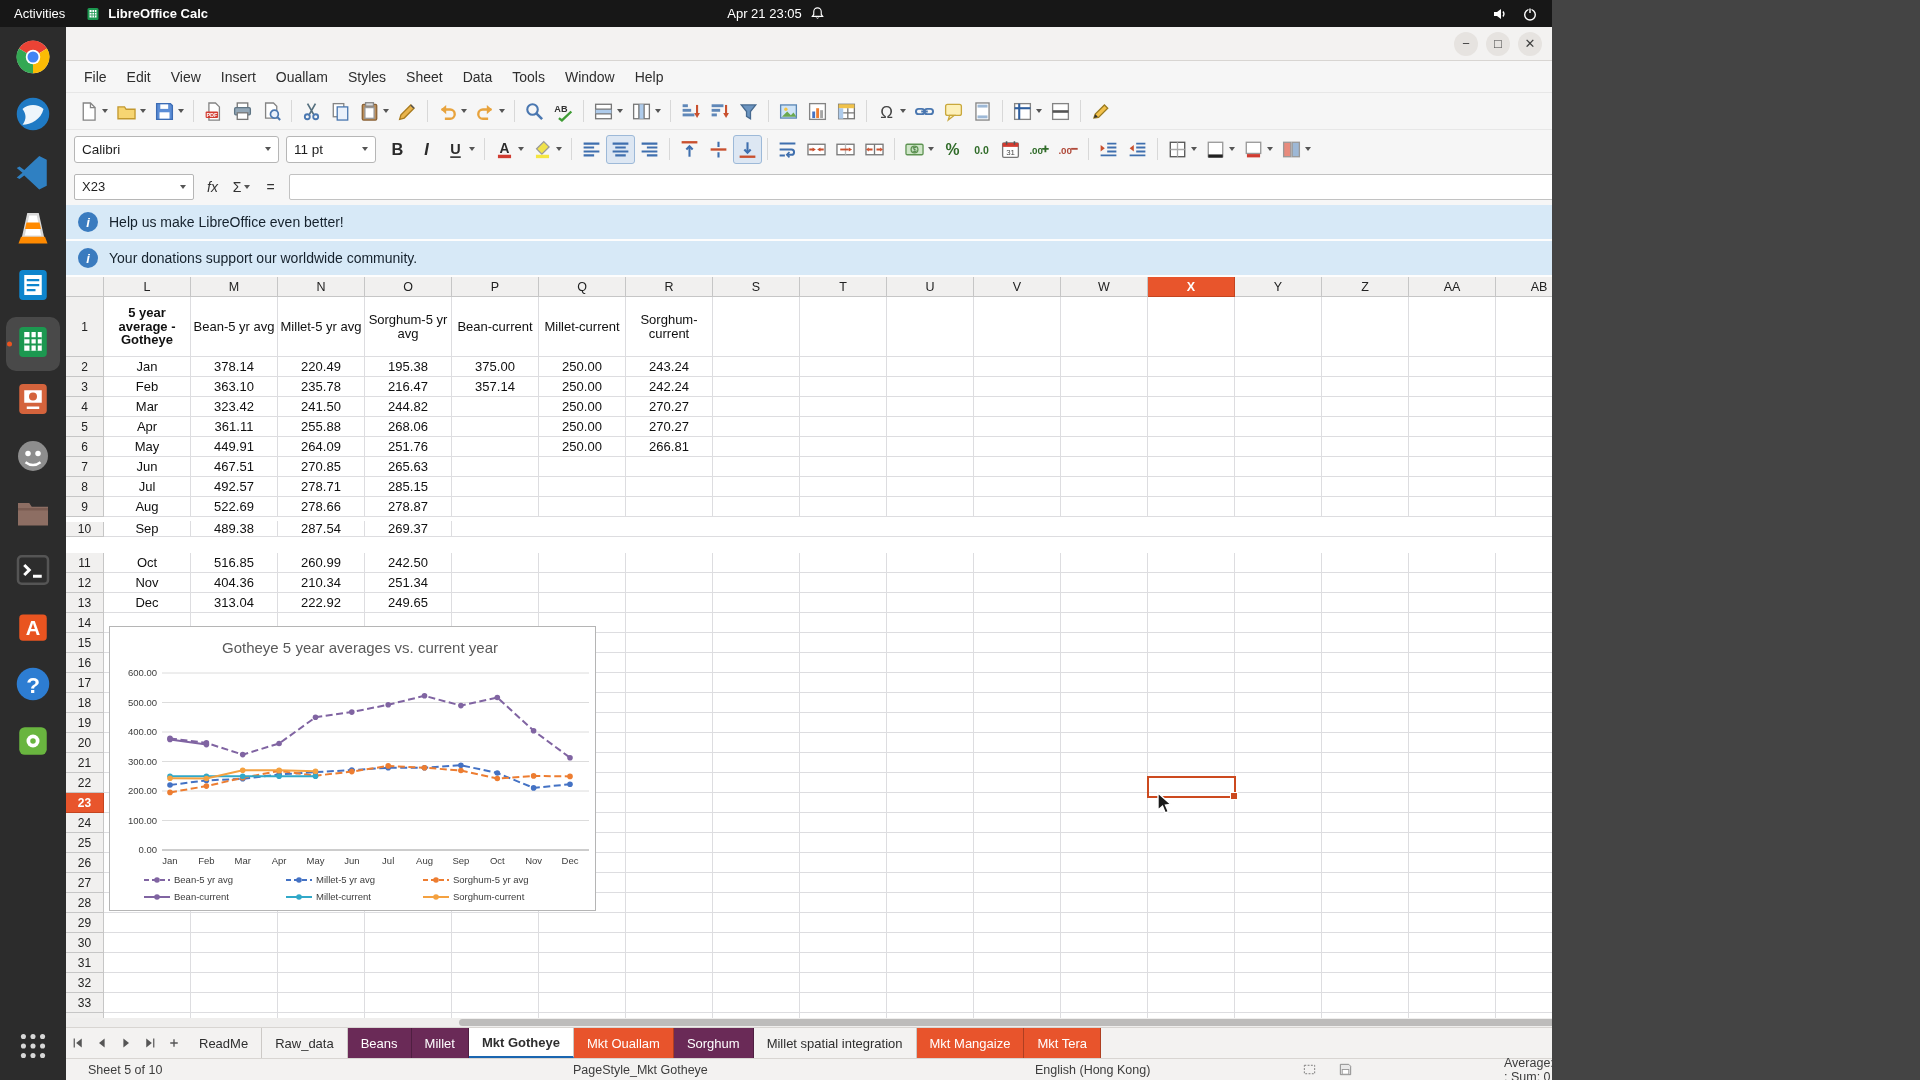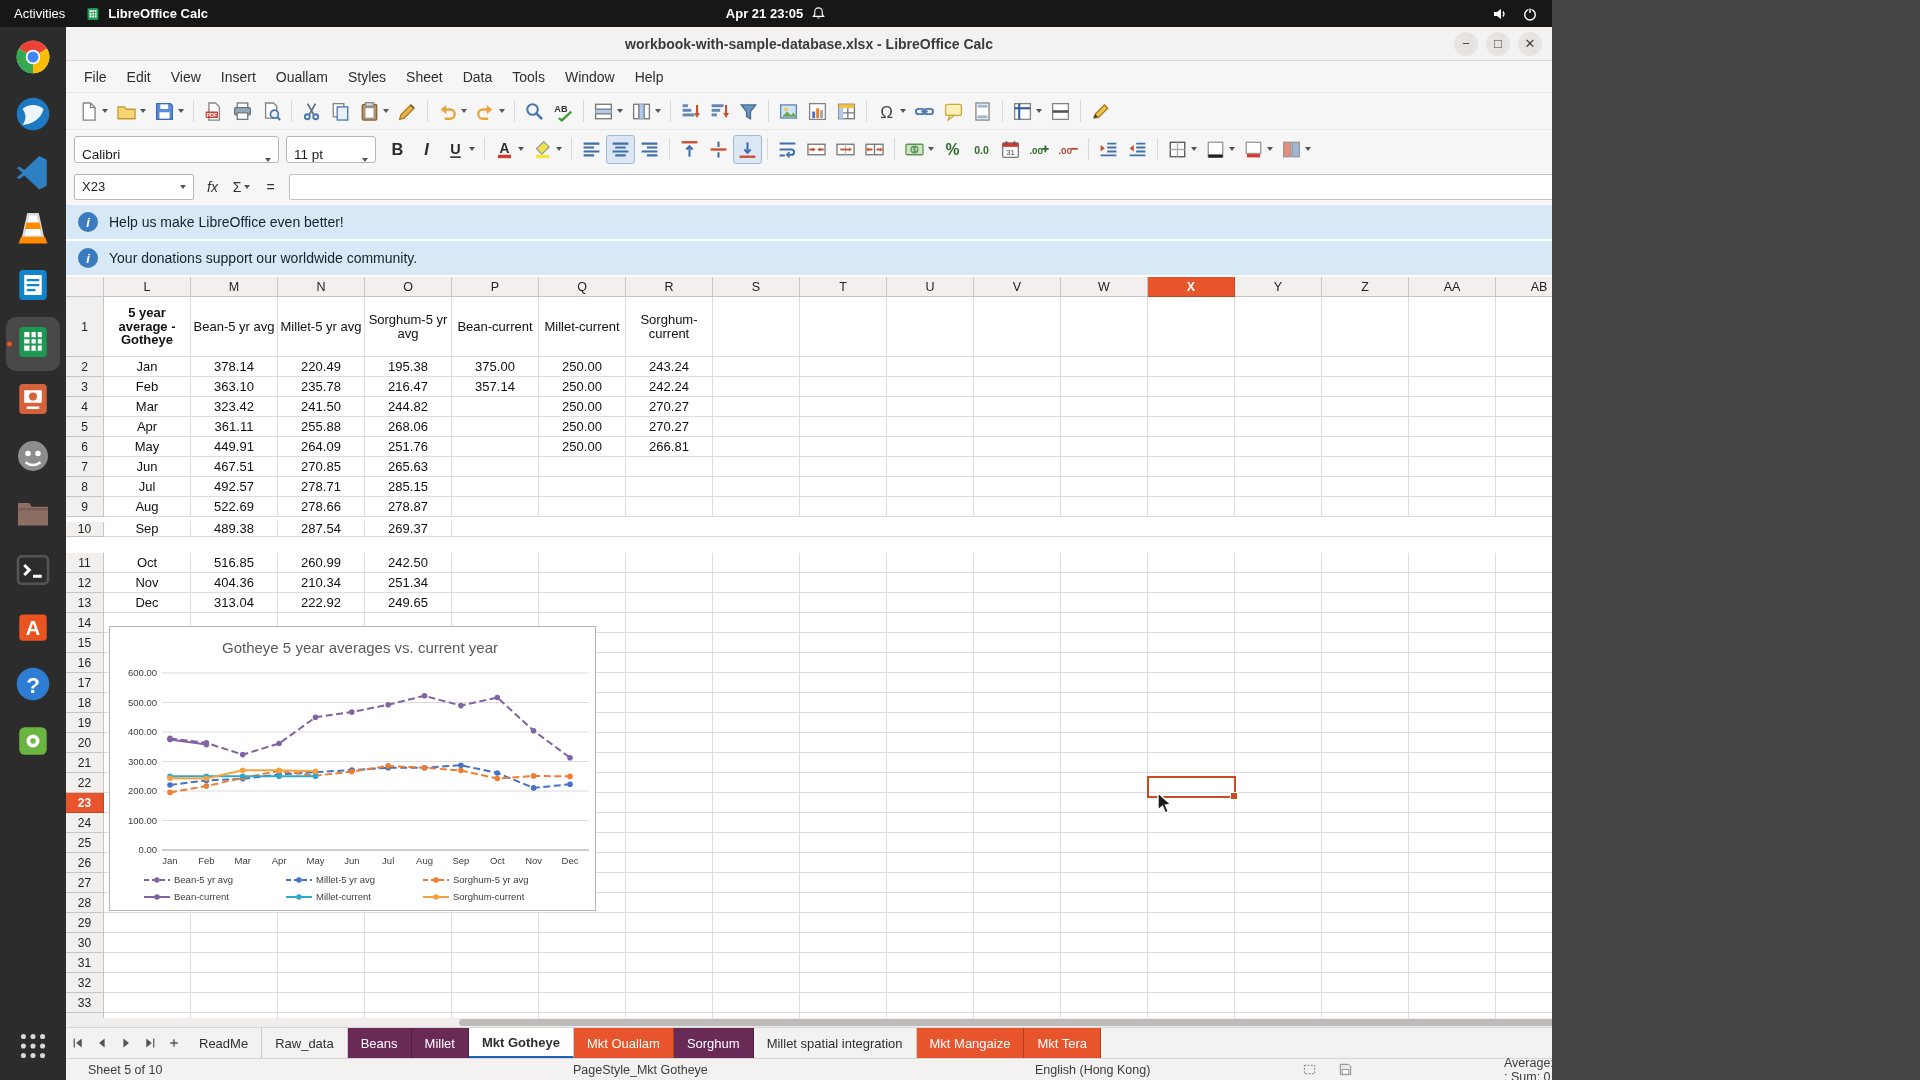--- a/index.html
+++ b/index.html
@@ -6,21 +6,21 @@
   *{box-sizing:border-box;}
   .screen{position:relative;width:1552px;height:1080px;overflow:hidden;background:#555;
     font-family:"Liberation Sans",sans-serif;-webkit-font-smoothing:antialiased;}
   svg text{font-family:"Liberation Sans",sans-serif;}
 
   
   .top-bar{position:absolute;top:0;left:0;right:0;height:27px;background:#171717;color:#fff;
     display:flex;align-items:center;font-size:13px;z-index:60;}
   .tb-left{flex:1;display:flex;align-items:center;gap:20px;padding-left:14px;}
   .tb-app{display:flex;align-items:center;gap:7px;font-weight:700;}
-  .tb-center{display:flex;align-items:center;gap:8px;font-weight:700;}
+  .tb-center{display:flex;align-items:center;gap:8px;font-weight:400;}
   .tb-right{flex:1;display:flex;justify-content:flex-end;align-items:center;gap:14px;padding-right:14px;}
   .tb-ico svg{width:16px;height:16px;display:block;}
 
   
   .dock{position:absolute;left:0;top:27px;bottom:0;width:66px;background:#2c2c2c;z-index:50;
     display:flex;flex-direction:column;align-items:center;padding:5px 0;gap:3px;}
   .dock-item{width:54px;height:54px;border-radius:10px;display:flex;align-items:center;justify-content:center;position:relative;}
   .dock-item.active{background:rgba(255,255,255,.14);}
   .dock-item.active::before{content:"";position:absolute;left:1px;top:50%;transform:translateY(-50%);
     width:5px;height:5px;border-radius:50%;background:#e95420;}
@@ -39,21 +39,21 @@
   .menu-item{padding:5px 10px;border-radius:4px;}
 
   .toolbar{display:flex;align-items:center;padding-left:8px;flex:none;background:#f6f6f6;border-top:1px solid #e7e7e7;}
   .toolbar.std{height:37px;}
   .toolbar.fmt{height:39px;}
   .tbtn{height:29px;display:flex;align-items:center;padding:0 3px;border-radius:3px;border:1px solid transparent;flex:none;}
   .tbtn svg{width:21px;height:21px;display:block;}
   .dd{width:0;height:0;border-left:3.5px solid transparent;border-right:3.5px solid transparent;border-top:4px solid #555;margin-left:3px;}
   .tbtn.active{background:#dde7f3;border-color:#9db9d8;}
   .tsep{width:1px;height:22px;background:#d8d8d8;margin:0 5px;flex:none;}
-  .combo{height:27px;background:#fff;border:1px solid #b6b6b6;border-radius:3px;display:flex;align-items:flex-end;
+  .combo{height:27px;background:#fff;border:1px solid #b6b6b6;border-radius:3px;display:flex;align-items:center;
     padding:0 7px;font-size:13.5px;color:#1d1d1d;margin-right:7px;flex:none;}
   .combo .dd{margin-left:auto;}
   .combo.font-name{width:205px;}
   .combo.font-size{width:90px;}
 
   
   .content-row{flex:1;display:flex;min-height:0;}
   .main-col{width:1798px;display:flex;flex-direction:column;min-height:0;flex:none;}
   .sidebar{flex:1;background:#f3f2f1;border-left:1px solid #d8d5d2;display:flex;flex-direction:column;
     align-items:center;padding-top:10px;gap:17px;}
@@ -271,21 +271,20 @@
               <circle cx="8" cy="12.5" r="1.2"></circle>
               <circle cx="12.5" cy="12.5" r="1.2"></circle>
             </g>
           </svg></span>
       </div>
     </div>
 
   <div class="window">
 
     <div class="title-bar">
-      <div class="title-text">workbook-with-sample-database.xlsx - LibreOffice Calc</div>
       <div class="win-controls">
         <div class="win-btn">−</div>
         <div class="win-btn">□</div>
         <div class="win-btn">✕</div>
       </div>
     </div>
 
     <div class="menu-bar" id="menu-bar">
         <div class="menu-item">File</div>
         <div class="menu-item">Edit</div>

